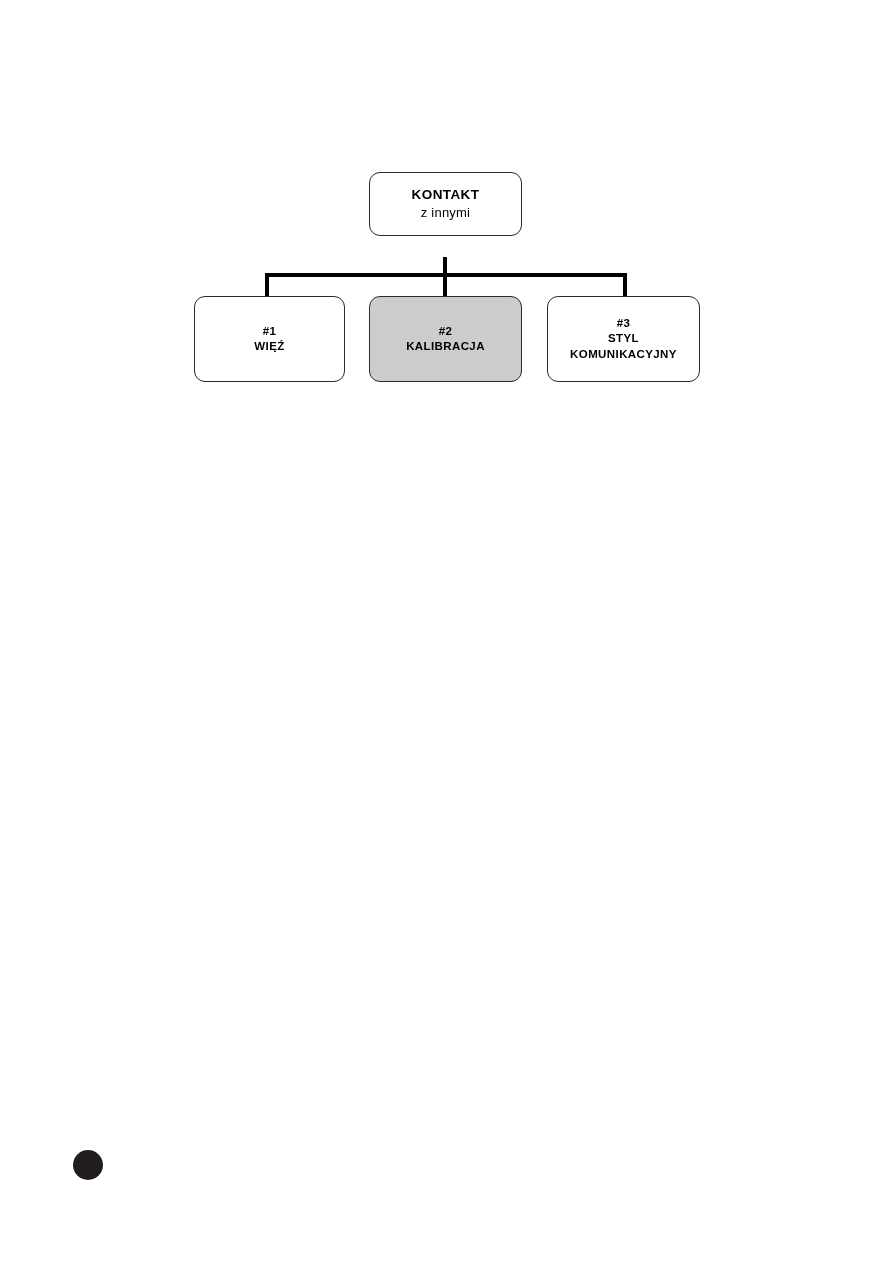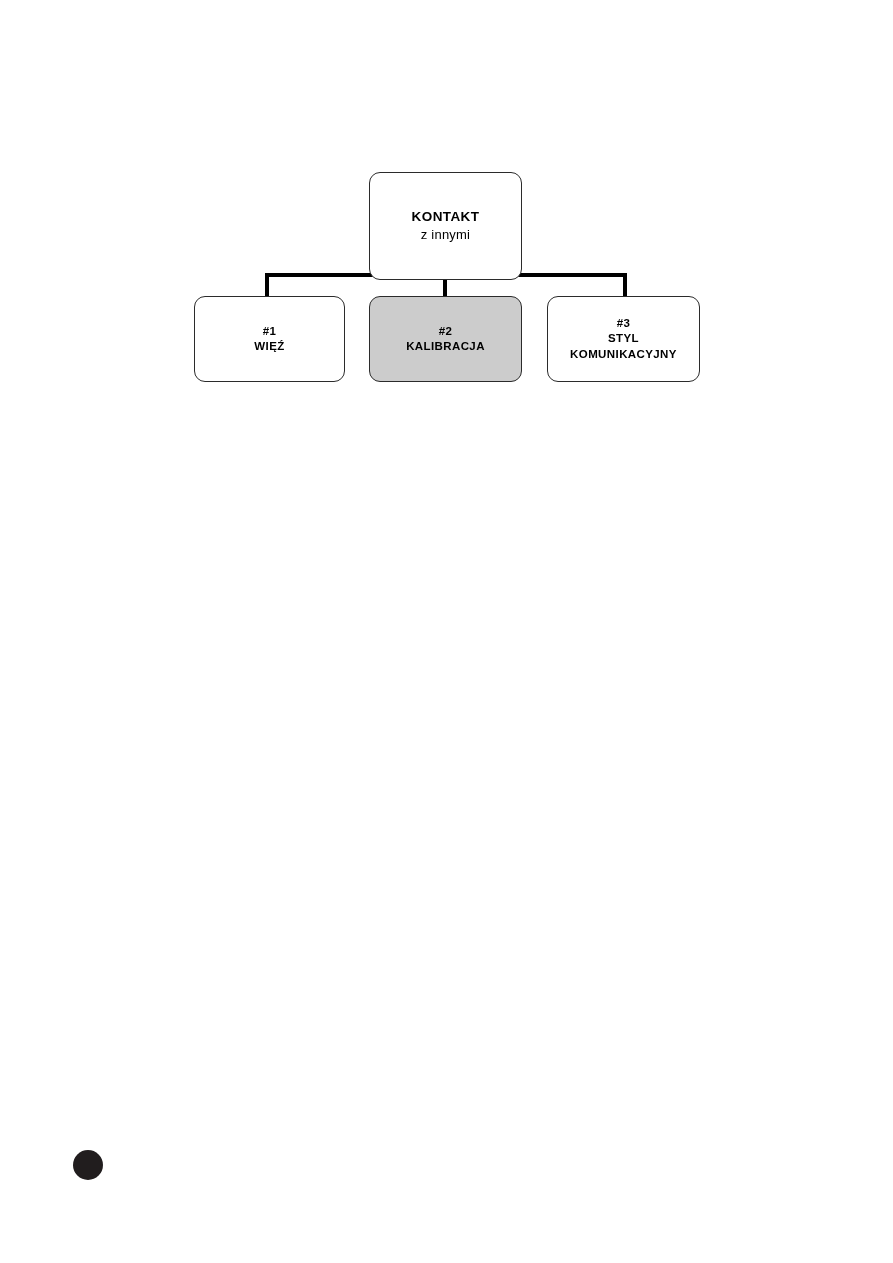--- a/index.html
+++ b/index.html
@@ -36,21 +36,21 @@
     align-items: center;
     justify-content: center;
     text-align: center;
     z-index: 3;
   }
 
   .node-root {
     left: 369px;
     top: 172px;
     width: 153px;
-    height: 108px;
+    height: 64px;
   }
   .node-root .line-1 {
     font-size: 13.5px;
     font-weight: bold;
     letter-spacing: 0.4px;
     line-height: 18px;
   }
   .node-root .line-2 {
     font-size: 13px;
     font-weight: normal;

